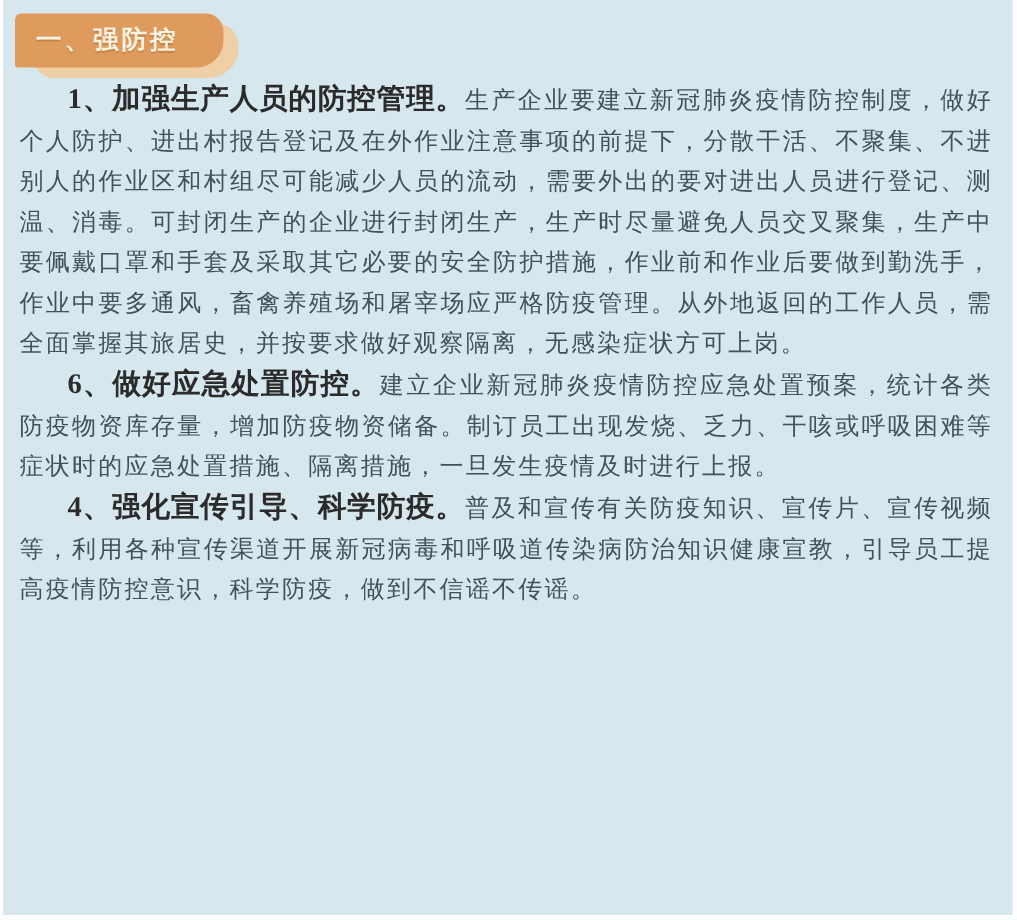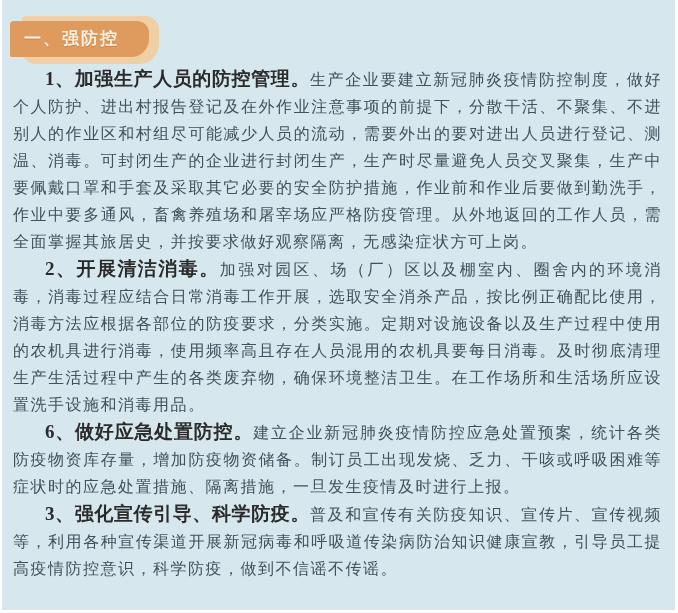--- a/index.html
+++ b/index.html
@@ -43,21 +43,20 @@
     position: relative;
     display: inline-block;
     background: #df9a5e;
     color: #faf3e3;
     font-weight: bold;
     font-size: 17px;
     letter-spacing: 2px;
     padding: 6px 30px 7px 14px;
     border-radius: 4px 12px 18px 2px;
     text-shadow: 0 1px 0 rgba(160,90,30,0.35);
-    margin-top: 12px;
   }
   
   .content {
     padding: 2px 13px 0 11px;
     text-align: justify;
     font-family: Liberation Serif, serif;
   }
   .content p {
     margin: 0;
     text-indent: 2em;
@@ -80,21 +79,20 @@
   <div class="canvas">
 
     <div class="badge-wrap">
       <span class="badge-shadow"></span>
       <span class="badge">一、强防控</span>
     </div>
 
     <div class="content">
       <p><span class="para-heading">1、加强生产人员的防控管理。</span><span>生产企业要建立新冠肺炎疫情防控制度，做好个人防护、进出村报告登记及在外作业注意事项的前提下，分散干活、不聚集、不进别人的作业区和村组尽可能减少人员的流动，需要外出的要对进出人员进行登记、测温、消毒。可封闭生产的企业进行封闭生产，生产时尽量避免人员交叉聚集，生产中要佩戴口罩和手套及采取其它必要的安全防护措施，作业前和作业后要做到勤洗手，作业中要多通风，畜禽养殖场和屠宰场应严格防疫管理。从外地返回的工作人员，需全面掌握其旅居史，并按要求做好观察隔离，无感染症状方可上岗。</span></p>
 
-      <p><span class="para-heading">2、开展清洁消毒。</span><span>加强对园区、场（厂）区以及棚室内、圈舍内的环境消毒，消毒过程应结合日常消毒工作开展，选取安全消杀产品，按比例正确配比使用，消毒方法应根据各部位的防疫要求，分类实施。定期对设施设备以及生产过程中使用的农机具进行消毒，使用频率高且存在人员混用的农机具要每日消毒。及时彻底清理生产生活过程中产生的各类废弃物，确保环境整洁卫生。在工作场所和生活场所应设置洗手设施和消毒用品。</span></p>
 
       <p><span class="para-heading">6、做好应急处置防控。</span><span>建立企业新冠肺炎疫情防控应急处置预案，统计各类防疫物资库存量，增加防疫物资储备。制订员工出现发烧、乏力、干咳或呼吸困难等症状时的应急处置措施、隔离措施，一旦发生疫情及时进行上报。</span></p>
 
-      <p><span class="para-heading">3、强化宣传引导、科学防疫。</span><span>普及和宣传有关防疫知识、宣传片、宣传视频等，利用各种宣传渠道开展新冠病毒和呼吸道传染病防治知识健康宣教，引导员工提高疫情防控意识，科学防疫，做到不信谣不传谣。</span></p>
+      <p><span class="para-heading">4、强化宣传引导、科学防疫。</span><span>普及和宣传有关防疫知识、宣传片、宣传视频等，利用各种宣传渠道开展新冠病毒和呼吸道传染病防治知识健康宣教，引导员工提高疫情防控意识，科学防疫，做到不信谣不传谣。</span></p>
     </div>
 
   </div>
 </div>
 
 </body></html>

